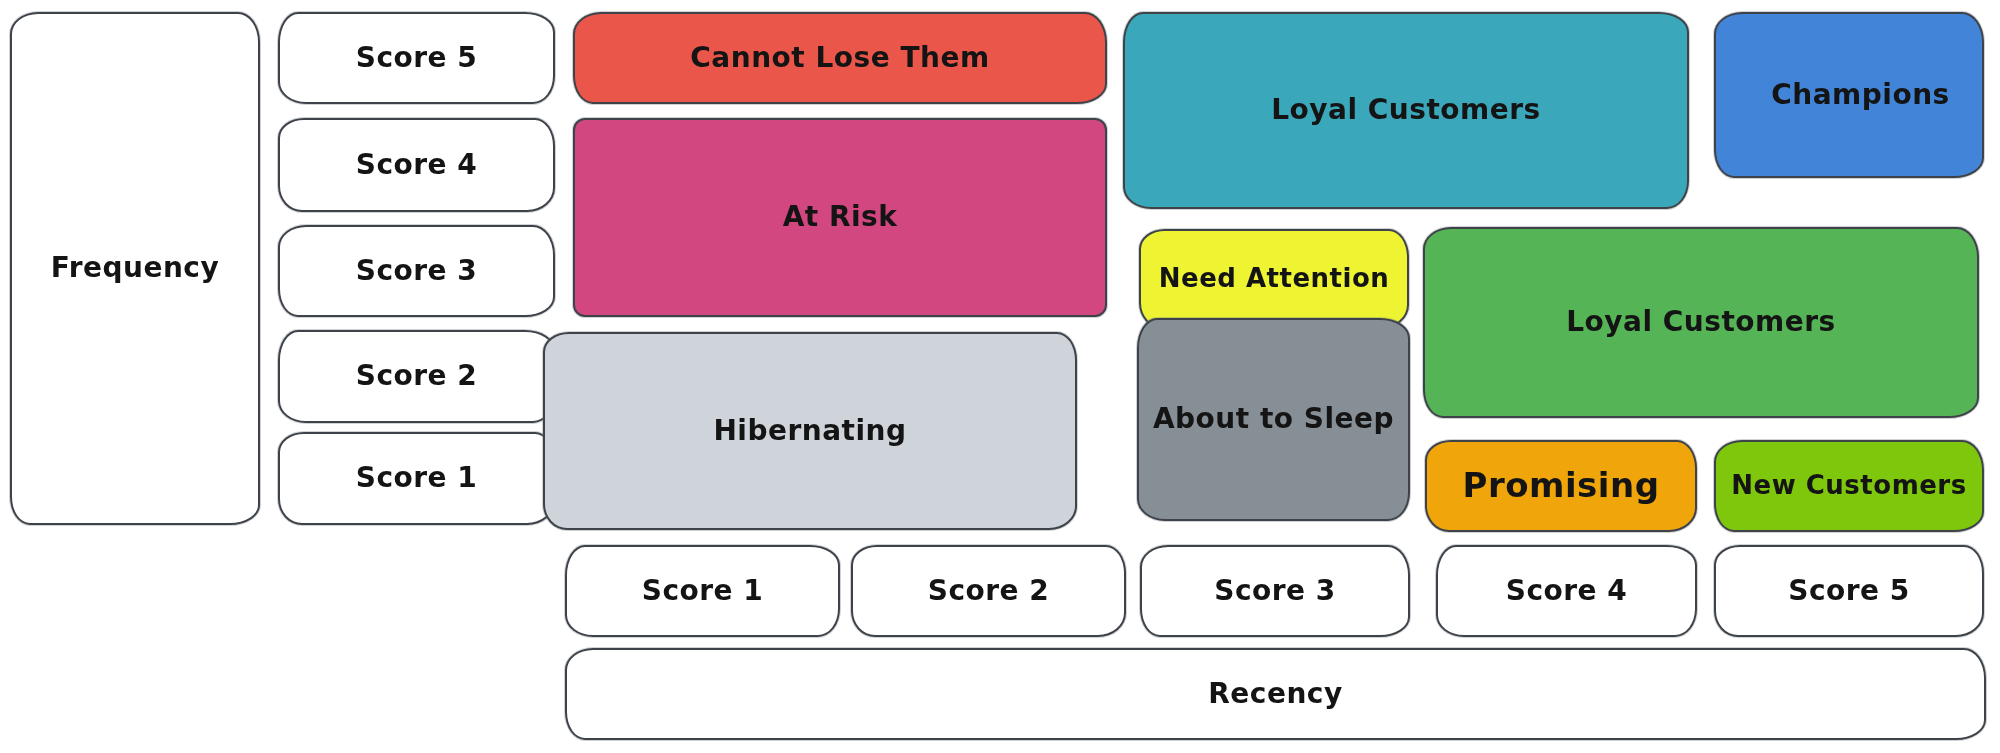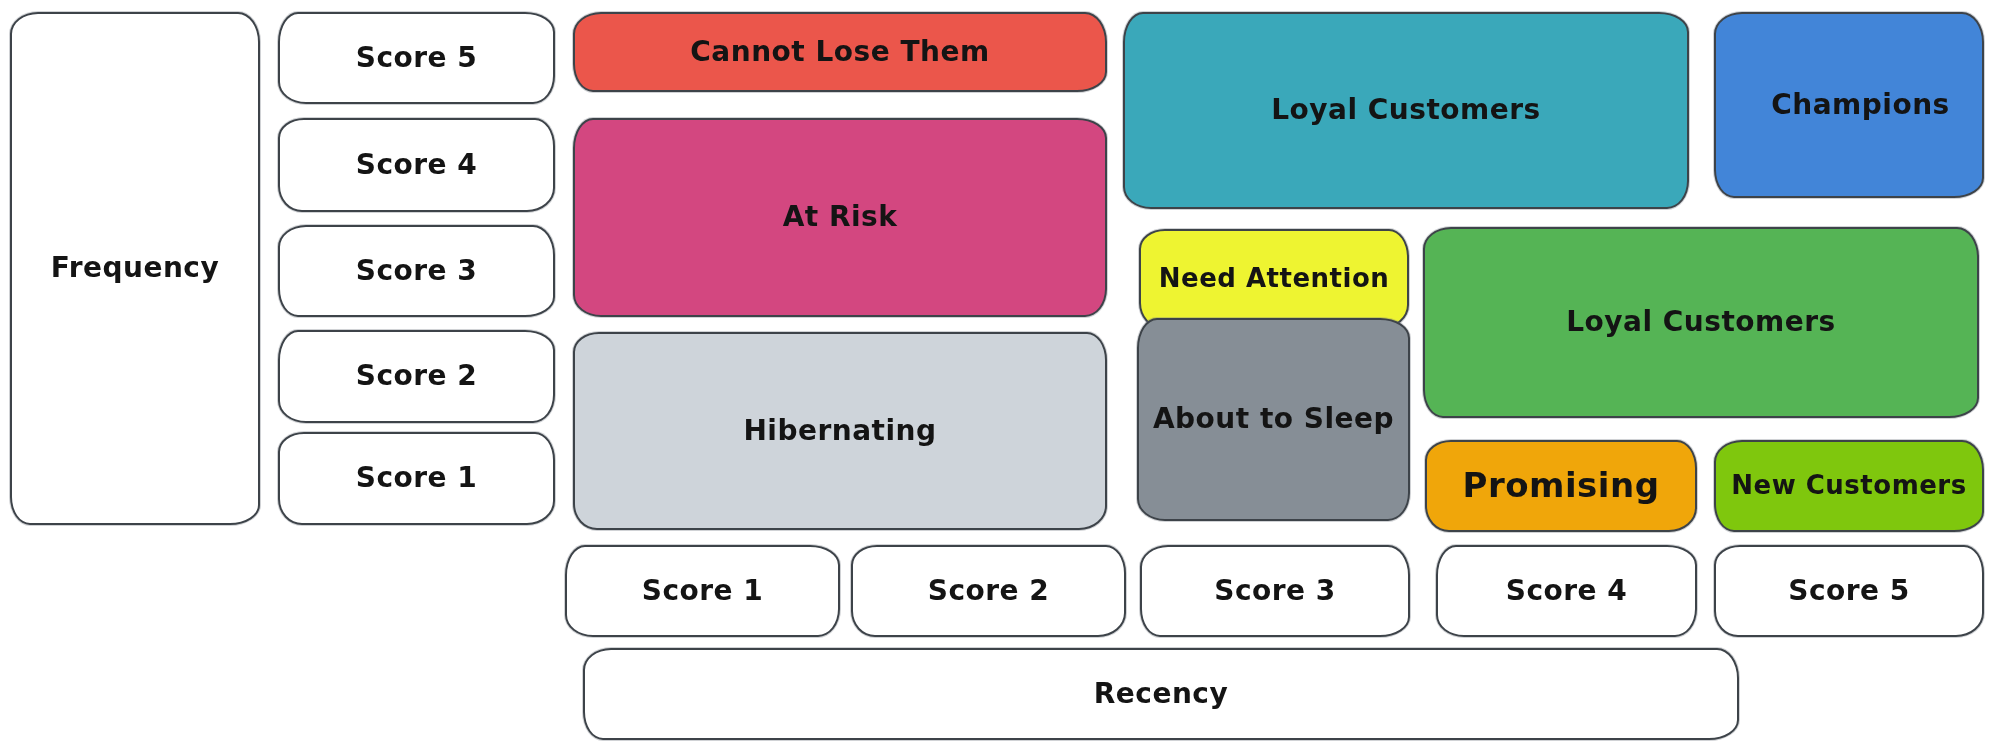--- a/index.html
+++ b/index.html
@@ -57,37 +57,37 @@
   <div class="box r-a" style="left:278px; top:225px; width:277px; height:92px;">
     <span class="label-text">Score 3</span>
   </div>
   <div class="box r-b" style="left:278px; top:330px; width:277px; height:93px;">
     <span class="label-text">Score 2</span>
   </div>
   <div class="box r-c" style="left:278px; top:432px; width:277px; height:93px;">
     <span class="label-text">Score 1</span>
   </div>
 
-  <div class="box r-a" style="left: 573px; top: 12px; width: 534px; height: 80px; background: rgb(235, 86, 75);">
+  <div class="box r-a" style="left: 573px; top: 12px; width: 534px; height: 92px; background: rgb(235, 86, 75);">
     <span class="label-text">Cannot Lose Them</span>
   </div>
 
-  <div class="box r-b" style="left: 573px; top: 118px; width: 534px; height: 199px; background: rgb(211, 71, 128);">
+  <div class="box r-b" style="left: 573px; top: 118px; width: 534px; height: 199px; background: rgb(211, 71, 128); border-radius: 12px;">
     <span class="label-text">At Risk</span>
   </div>
 
-  <div class="box r-c" style="left: 573px; top: 332px; width: 534px; height: 198px; background: rgb(206, 212, 218);">
+  <div class="box r-c" style="left: 543px; top: 332px; width: 534px; height: 198px; background: rgb(206, 212, 218);">
     <span class="label-text">Hibernating</span>
   </div>
 
   <div class="box r-b" style="left: 1123px; top: 12px; width: 566px; height: 197px; background: rgb(58, 168, 186);">
     <span class="label-text">Loyal Customers</span>
   </div>
 
-  <div class="box r-a" style="left: 1714px; top: 12px; width: 270px; height: 186px; background: rgb(66, 133, 216); padding-left: 23px;">
+  <div class="box r-a" style="left: 1714px; top: 12px; width: 270px; height: 166px; background: rgb(66, 133, 216); padding-left: 23px;">
     <span class="label-text">Champions</span>
   </div>
 
   <div class="box r-c" style="left: 1139px; top: 229px; width: 270px; height: 100px; font-size: 26px; background: rgb(238, 244, 49);">
     <span class="label-text">Need Attention</span>
   </div>
 
   <div class="box r-a" style="left: 1423px; top: 227px; width: 556px; height: 191px; background: rgb(85, 180, 85);">
     <span class="label-text">Loyal Customers</span>
   </div>
@@ -113,17 +113,17 @@
   <div class="box r-a" style="left:1140px; top:545px; width:270px; height:92px;">
     <span class="label-text">Score 3</span>
   </div>
   <div class="box r-b" style="left:1436px; top:545px; width:261px; height:92px;">
     <span class="label-text">Score 4</span>
   </div>
   <div class="box r-c" style="left:1714px; top:545px; width:270px; height:92px;">
     <span class="label-text">Score 5</span>
   </div>
 
-  <div class="box r-a" style="left:583px; top:648px; width:1156px; height:92px;">
+  <div class="box r-a" style="left:565px; top:648px; width:1421px; height:92px;">
     <span class="label-text">Recency</span>
   </div>
 
 </div>
 
 </body></html>

